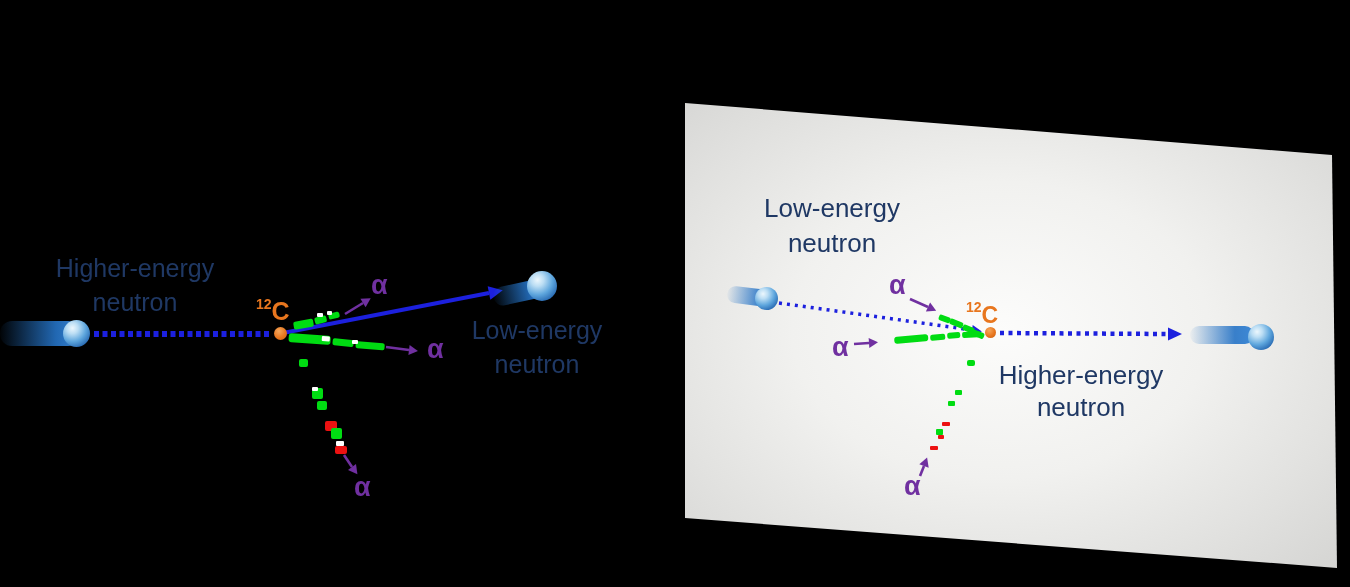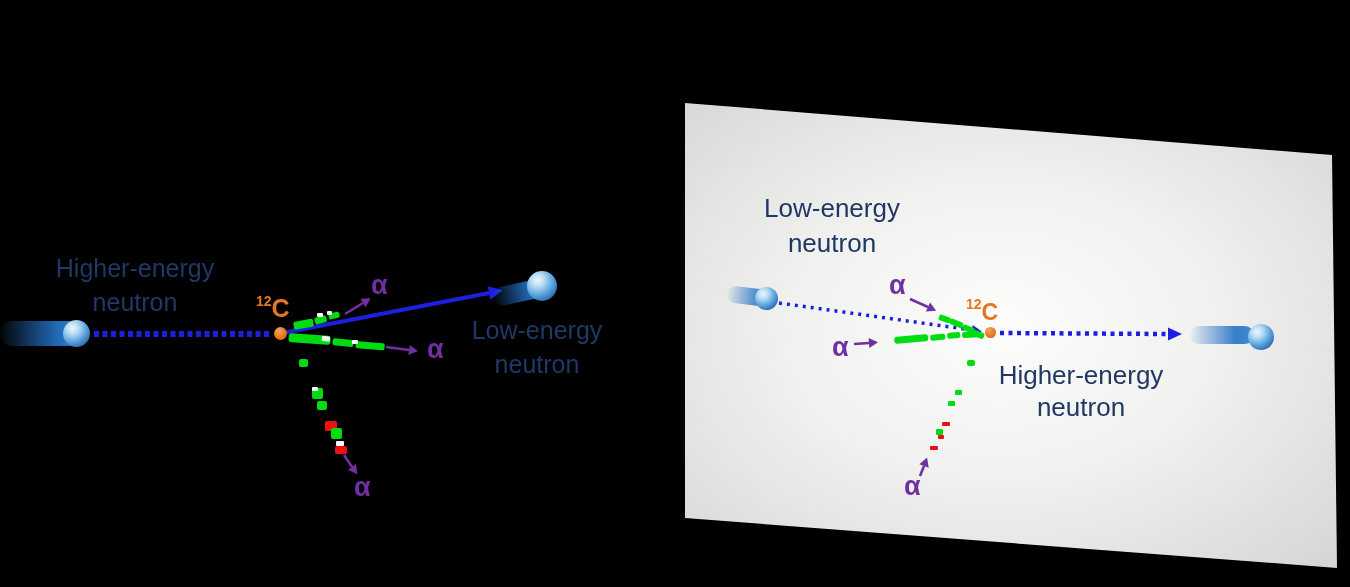--- a/index.html
+++ b/index.html
@@ -26,21 +26,21 @@
   .lbl{
     position:absolute;font-weight:normal;text-align:center;
     color:var(--label-navy,#1f3864);font-size:25px;line-height:34px;
   }
   .alpha{
     position:absolute;font-weight:bold;font-size:27px;line-height:27px;
     color:var(--alpha-purple,#7030a0);
   }
   .carbon{
     position:absolute;font-weight:bold;color:var(--carbon-orange,#e8761e);
-    font-size:25px;line-height:26px;
+    font-size:25px;line-height:33px;
   }
   .carbon sup{font-size:14px;position:relative;top:-2px;}
   .nucleus{
     position:absolute;border-radius:50%;
     background:radial-gradient(circle at 38% 32%, #f4a65c 0%, var(--carbon-orange,#e8761e) 55%, #c95f10 100%);
   }
   .comet-ball{
     position:absolute;border-radius:50%;
     background:radial-gradient(circle at 35% 30%, #ecf7fd 0%, #bcdef4 22%, #5ea6dd 52%, #2a6cb4 78%, #1a528f 100%);
   }

